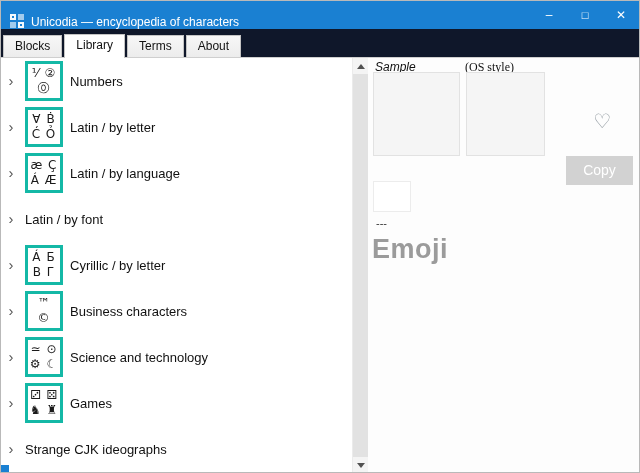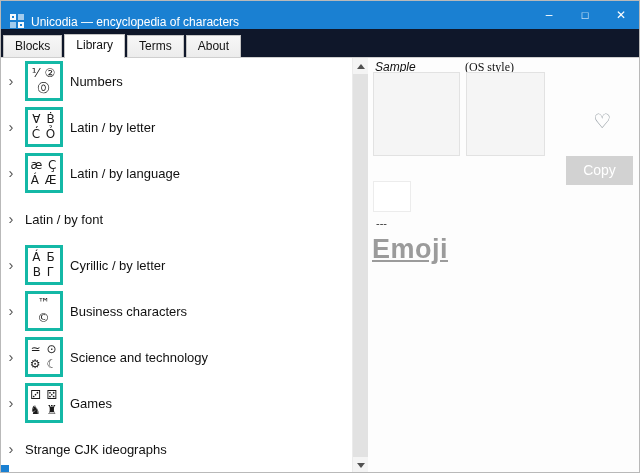--- a/index.html
+++ b/index.html
@@ -78,21 +78,21 @@
     background: #d2d2d2; color: #fff; border: none; font-size: 14px;
     text-align: center; line-height: 21px; font-family: "Liberation Sans", sans-serif;
   }
   .cell {
     position: absolute; left: 5px; top: 123px; width: 38px; height: 31px;
     background: #fff; border: 1px solid #ececec;
   }
   .dashes { position: absolute; left: 8px; top: 159px; font-size: 11px; color: #333; }
   .emoji-title {
     position: absolute; left: 4px; top: 176px;
-    font-size: 27px; font-weight: bold; color: #9b9b9b; letter-spacing: 0.5px; text-decoration: underline;
+    font-size: 27px; font-weight: bold; color: #9b9b9b; letter-spacing: 0.5px;
   }
   .corner-accent { position: absolute; left: 0; bottom: 0; width: 8px; height: 7px; background: #1a80d2; }
 </style>
 </head>
 <body>
 
 <div class="window">
 
   <div class="titlebar">
     <svg class="app-icon" viewBox="0 0 16 16">

